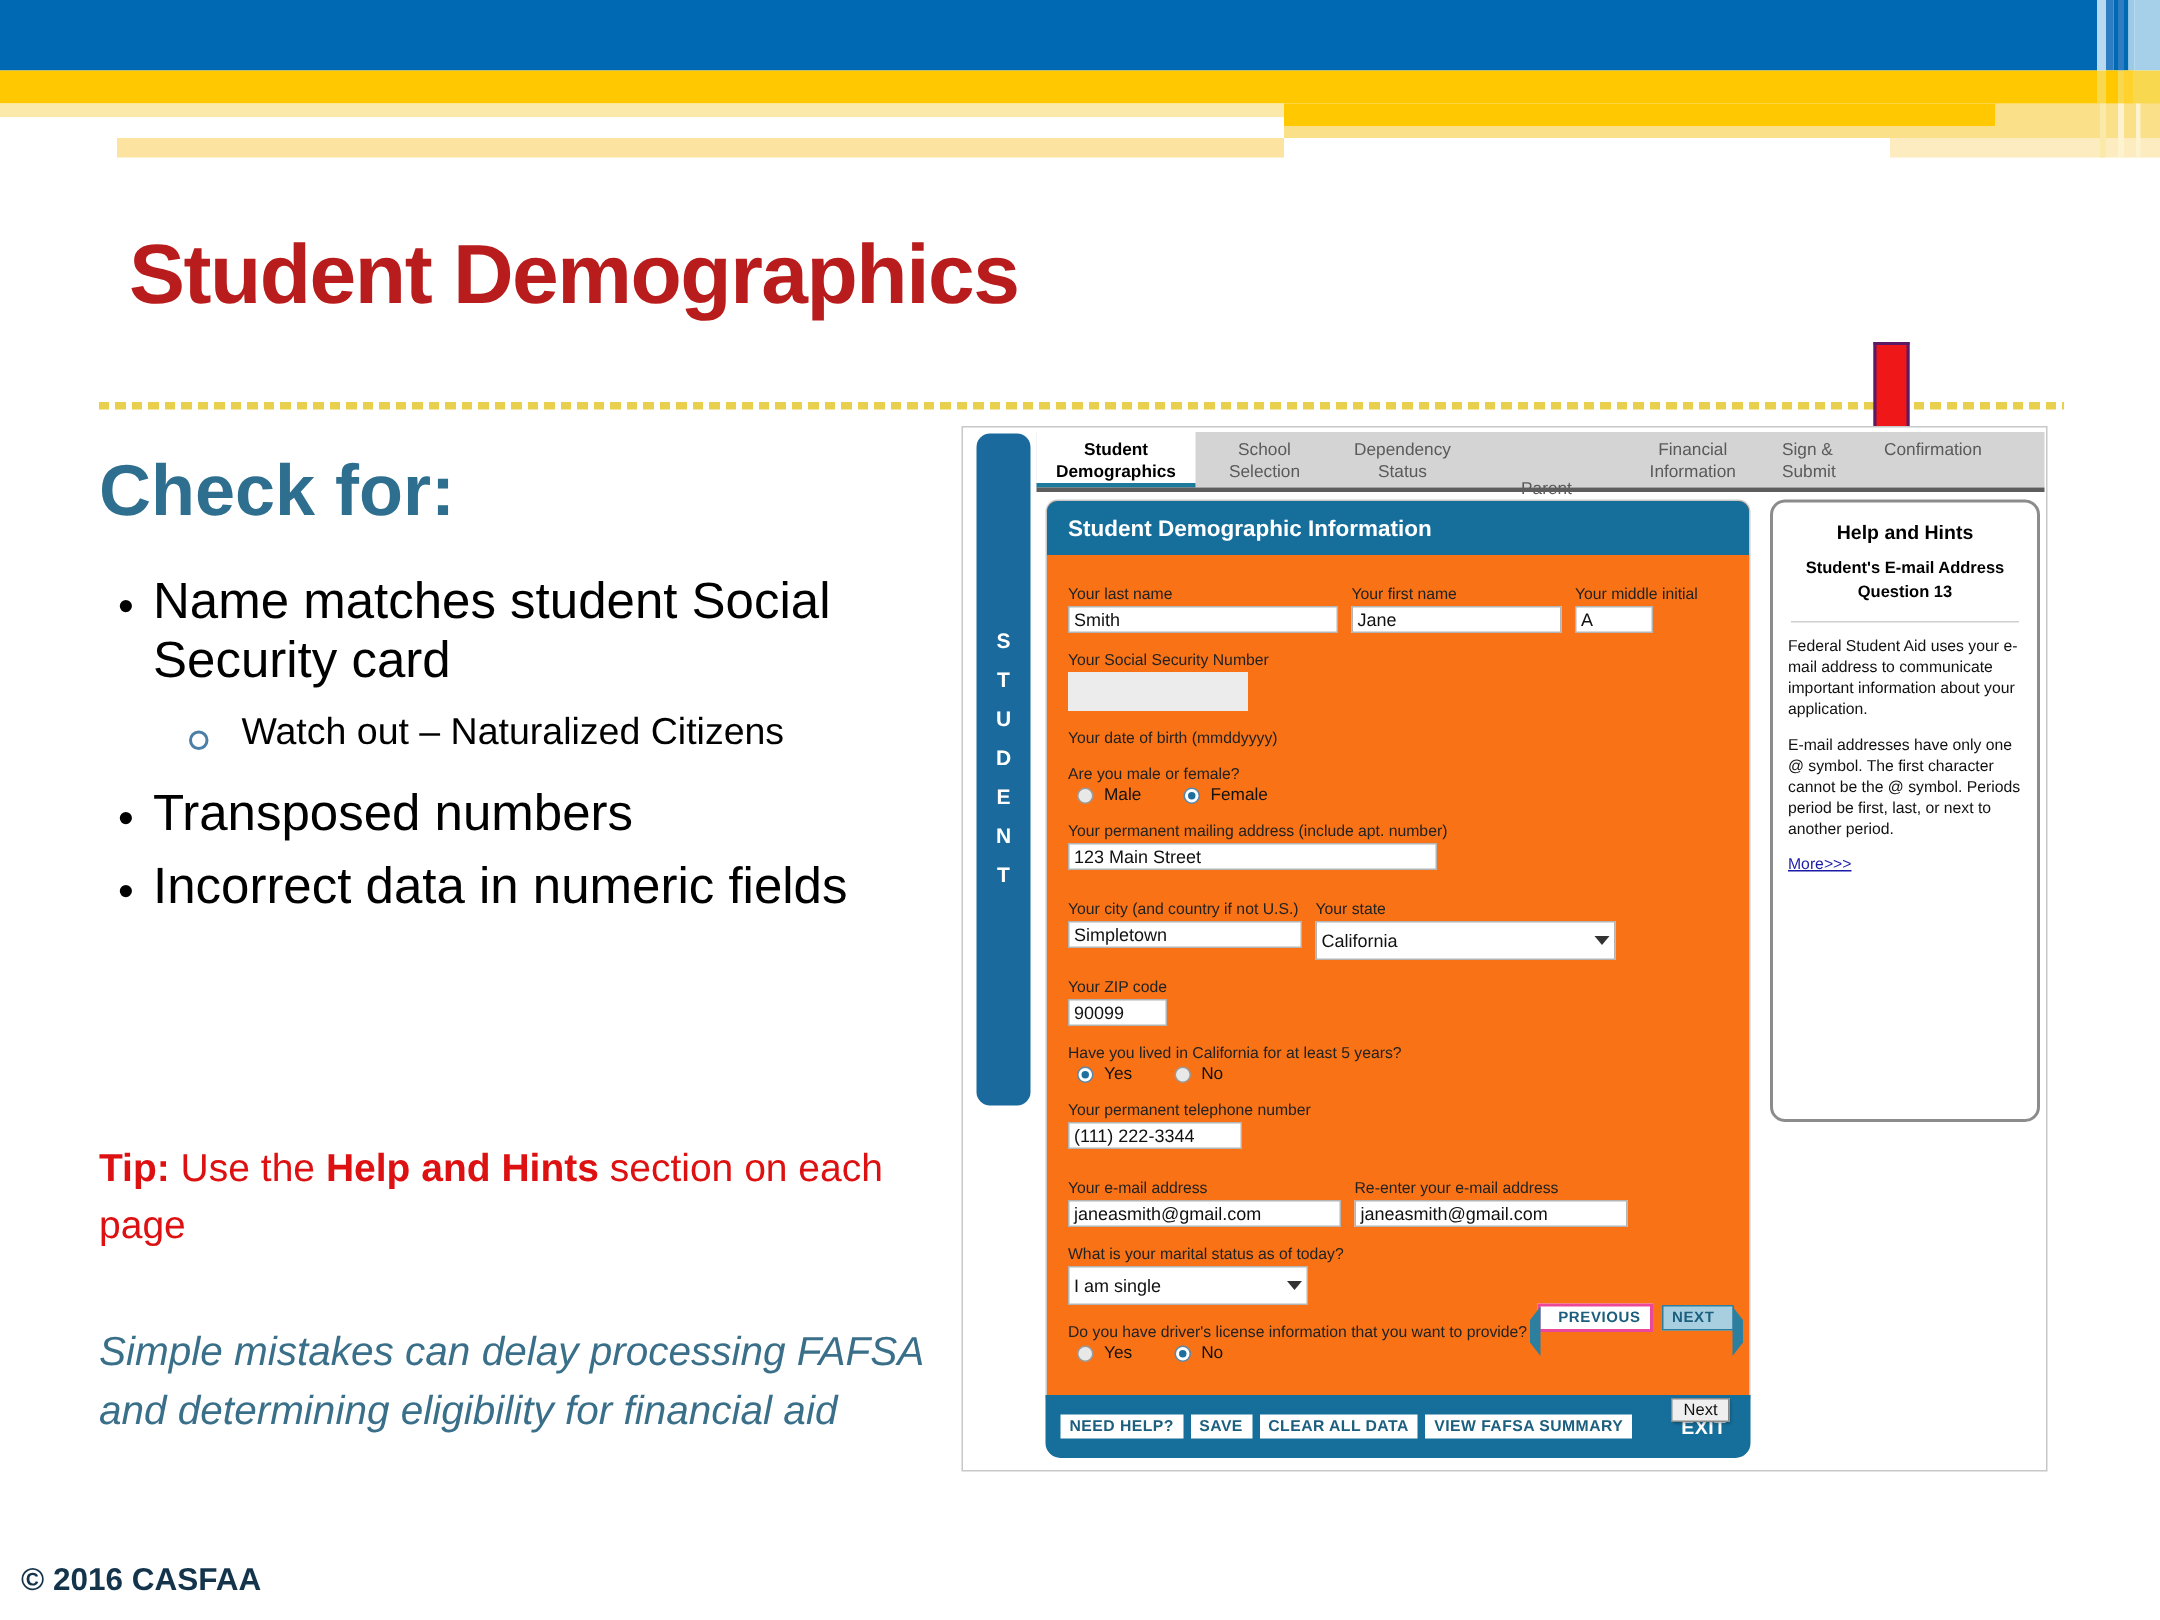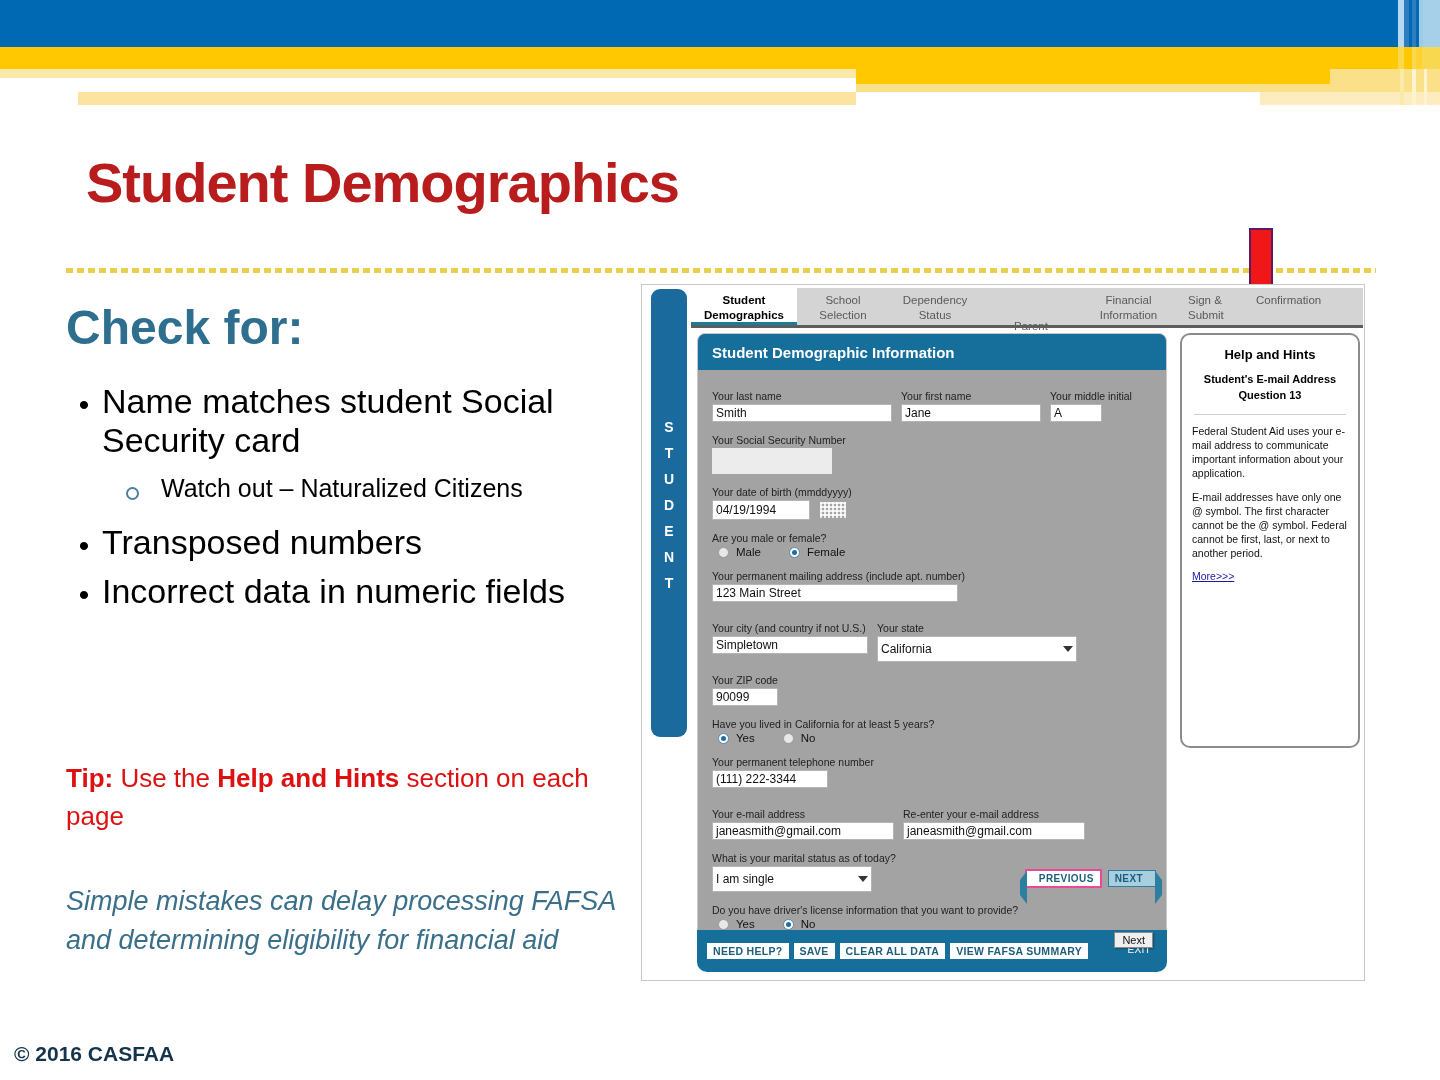--- a/index.html
+++ b/index.html
@@ -106,21 +106,21 @@
     background:#1a6a9e;border-radius:9px 9px 9px 9px;
   }
   .rail span{
     position:absolute;left:0;width:36px;text-align:center;
     color:#ffffff;font-size:14px;font-weight:bold;
   }
 
   
   .card{
     position:absolute;left:55px;top:48px;width:470px;height:600px;
-    background:#a3a3a3;border:1px solid #c9c9c9;box-sizing:border-box;
+    background:#f97316;border:1px solid #c9c9c9;box-sizing:border-box;
     border-radius:8px 8px 0 0;
   }
   .card-head{
     position:absolute;left:0;top:0;width:100%;height:36px;
     background:#166f9b;border-radius:7px 7px 0 0;
     color:#fff;font-size:15px;font-weight:bold;
     display:flex;align-items:center;padding-left:14px;box-sizing:border-box;
   }
   .form{position:absolute;left:14px;top:44px;right:10px;}
   .fl{font-size:10.5px;color:#222;margin:12px 0 2px 0;white-space:nowrap;}
@@ -179,21 +179,21 @@
   .footbar{
     position:absolute;left:55px;bottom:8px;width:470px;height:42px;
     background:#166f9b;border-radius:0 0 10px 10px;
     display:flex;align-items:center;gap:5px;padding-left:10px;box-sizing:border-box;
   }
   .fbtn{
     background:#ffffff;color:#1b5e7d;font-size:10.5px;font-weight:bold;
     padding:2px 6px;letter-spacing:.3px;white-space:nowrap;
   }
   .exitb{
-    position:absolute;right:16px;top:14px;color:#ffffff;font-size:10px;font-weight:normal;letter-spacing:.3px;
+    position:absolute;right:16px;top:14px;color:#ffffff;font-size:13px;font-weight:bold;letter-spacing:.3px;
   }
   .tooltip{
     position:absolute;right:14px;top:2px;background:#efefef;border:1px solid #8a8a8a;
     font-size:11px;color:#111;padding:1px 7px;box-shadow:1px 1px 2px rgba(0,0,0,.3);
   }
 
   
   .help{
     position:absolute;left:538px;top:48px;width:180px;height:415px;
     background:#ffffff;border:2px solid #8c8c8c;border-radius:10px;box-sizing:border-box;
@@ -352,24 +352,20 @@
         </div>
       </div>
 
       <div>
         <div class="fl">Your Social Security Number</div>
         <div class="ssn-blank"></div>
       </div>
 
       <div>
         <div class="fl">Your date of birth (mmddyyyy)</div>
-        <div style="display:flex;">
-          <div class="fi" style="width:98px;height:20px;">04/19/1994</div>
-          <div class="kbd"></div>
-        </div>
       </div>
 
       <div style="margin-top:7px;">
         <div class="fl">Are you male or female?</div>
         <div class="radio-row">
           <div class="rb"></div>
           <span>Male</span>
           <div class="rgap"></div>
           <div class="rb on"></div>
           <span>Female</span>
@@ -462,17 +458,17 @@
     <div class="exitb">EXIT</div>
     <div class="tooltip">Next</div>
   </div>
 
   <div class="help">
     <div class="help-t">Help and Hints</div>
     <div class="help-s">Student's E-mail Address</div>
     <div class="help-s">Question 13</div>
     <div class="help-hr"></div>
     <div class="help-p">Federal Student Aid uses your e-mail address to communicate important information about your application.</div>
-    <div class="help-p">E-mail addresses have only one @ symbol. The first character cannot be the @ symbol. Federal cannot be first, last, or next to another period.</div>
+    <div class="help-p">E-mail addresses have only one @ symbol. The first character cannot be the @ symbol. Periods period be first, last, or next to another period.</div>
     <div class="help-more">More&gt;&gt;&gt;</div>
   </div>
 
 </div>
 
 </body></html>

